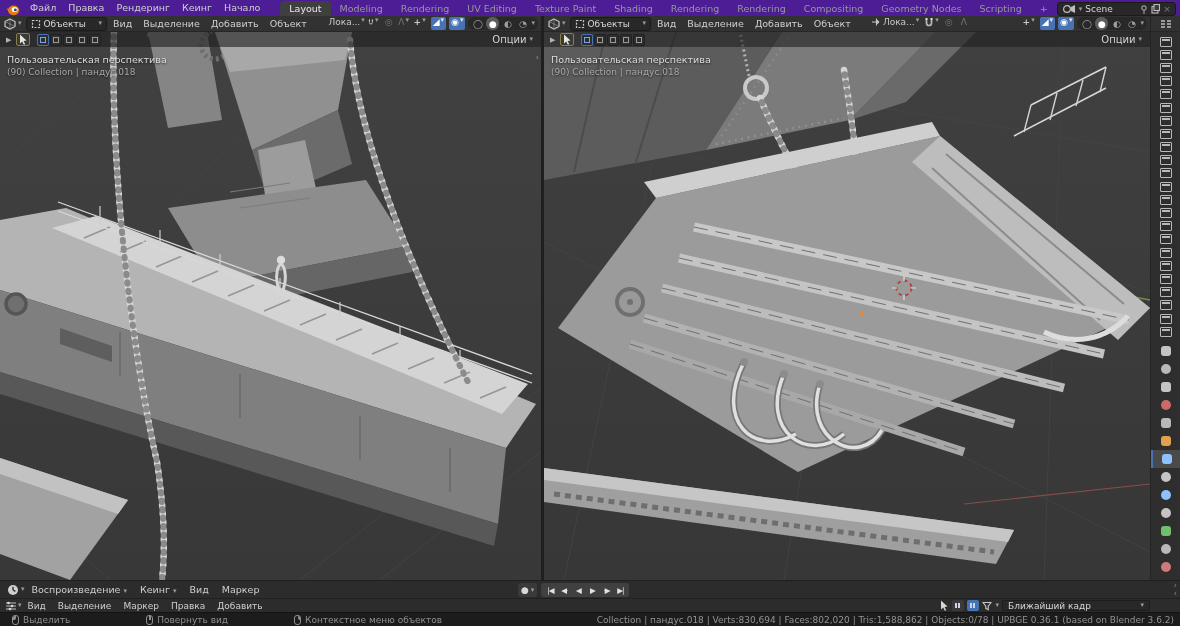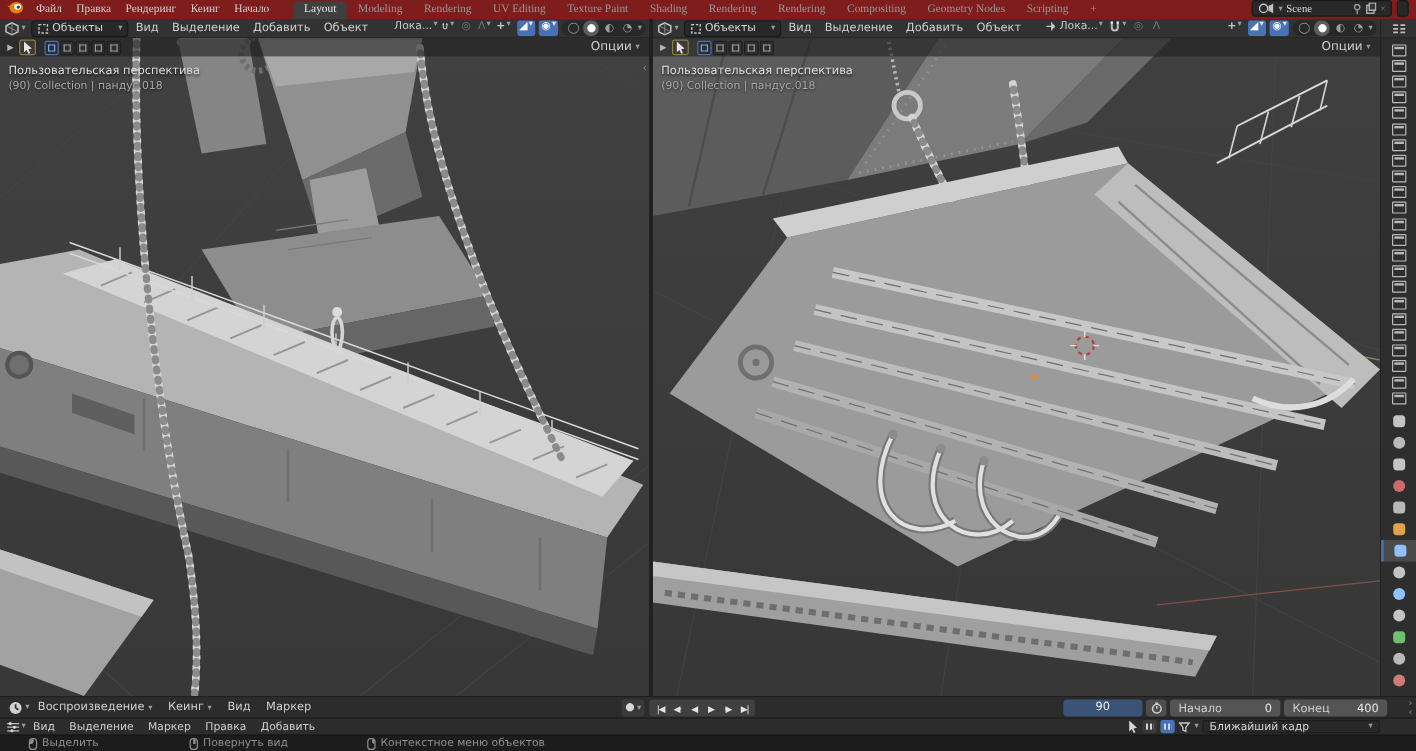--- a/index.html
+++ b/index.html
@@ -2,21 +2,21 @@
 <html><head>
 <meta charset="utf-8">
 <style>
   * { box-sizing: border-box; margin: 0; padding: 0; }
   html,body { width:1180px; height:626px; overflow:hidden; background:#1d1d1d;
     font-family:"DejaVu Sans","Liberation Sans",sans-serif; font-size:10px; color:#d6d6d6;
     -webkit-font-smoothing:antialiased; }
   .app { width:1180px; height:626px; display:flex; flex-direction:column; }
 
   
-  .topbar { height:16px; background:#7f1d1d; display:flex; align-items:flex-start; flex:none; font-size:9.5px;font-family:Liberation Serif, serif; }
+  .topbar { height:16px; background:#4c1d95; display:flex; align-items:flex-end; flex:none; font-size:9.5px; }
   .blender-logo { width:15px; height:12px; margin:0 4px 0 5px; flex:none; }
   .menu-item { padding:0 6px; height:16px; line-height:16px; color:#cfcfcf; cursor:default; white-space:nowrap; }
   .tabs { display:flex; margin-left:14px; height:16px; align-items:flex-end; }
   .tab { padding:0 9px; height:15px; line-height:15px; color:#989898; border-radius:4px 4px 0 0; white-space:nowrap; }
   .tab.active { background:#3f3f3f; color:#e9e9e9; }
   .topbar-right { margin-left:auto; display:flex; align-items:center; gap:4px; padding-right:6px; }
   .widget { background:#282828; border:1px solid #1a1a1a; border-radius:3px; height:14px; display:flex; align-items:center; gap:3px; padding:0 4px; font-size:9px; color:#d8d8d8; }
   .widget .wx { color:#7a7a7a; font-size:9px; }
   .chev { font-size:7px; color:#9a9a9a; line-height:1; }
 
@@ -547,37 +547,20 @@
       </div>
       <div class="transport">
         <span class="tbtn">|◀</span>
         <span class="tbtn">◀·</span>
         <span class="tbtn">◀</span>
         <span class="tbtn">▶</span>
         <span class="tbtn">·▶</span>
         <span class="tbtn">▶|</span>
       </div>
     </div>
-    <div class="tl-right">
-      <div class="frame-field">90</div>
-      <div class="sq-btn">
-        <svg width="10" height="10" viewBox="0 0 10 10">
-            <circle cx="5" cy="5.6" r="3.6" fill="none" stroke="#d0d0d0" stroke-width="1.2"></circle>
-            <path d="M5,5.6 L5,3.4 M3.8,1 h2.4" stroke="#d0d0d0" stroke-width="1.2"></path>
-          </svg>
-      </div>
-      <div class="range-field" style="width:92px">
-        <span class="lab">Начало</span>
-        <span>0</span>
-      </div>
-      <div class="range-field" style="width:86px">
-        <span class="lab">Конец</span>
-        <span>400</span>
-      </div>
-    </div>
     <div class="corner-arrows">
       <div>›</div>
         <div>‹</div>
     </div>
   </div>
 
   <div class="dopesheet">
     <svg class="ed-icon" viewBox="0 0 14 12" style="margin-left:4px">
         <path d="M2,3 h10 M2,6 h10 M2,9 h10" stroke="#bdbdbd" stroke-width="1.1"></path>
         <circle cx="4.5" cy="3" r="1.3" fill="#d8d8d8"></circle>
@@ -605,27 +588,28 @@
         </svg>
       <span class="chev">▾</span>
       <div class="snap-dd">
         <span>Ближайший кадр</span>
         <span class="chev">▾</span>
       </div>
     </div>
   </div>
 
   <div class="statusbar">
-    <div class="hint" style="margin-left:24px">
+    <div class="hint" style="margin-left:12px">
       <span class="mouseicon l"></span>
       <span>Выделить</span>
     </div>
     <div class="hint" style="margin-left:72px">
       <span class="mouseicon m"></span>
       <span>Повернуть вид</span>
     </div>
     <div class="hint" style="margin-left:62px">
       <span class="mouseicon r"></span>
       <span>Контекстное меню объектов</span>
     </div>
+    <div class="status-info">Collection | пандус.018 | Verts:830,694 | Faces:802,020 | Tris:1,588,862 | Objects:0/78 | UPBGE 0.36.1 (based on Blender 3.6.2)</div>
   </div>
 
 </div>
 
 </body></html>

